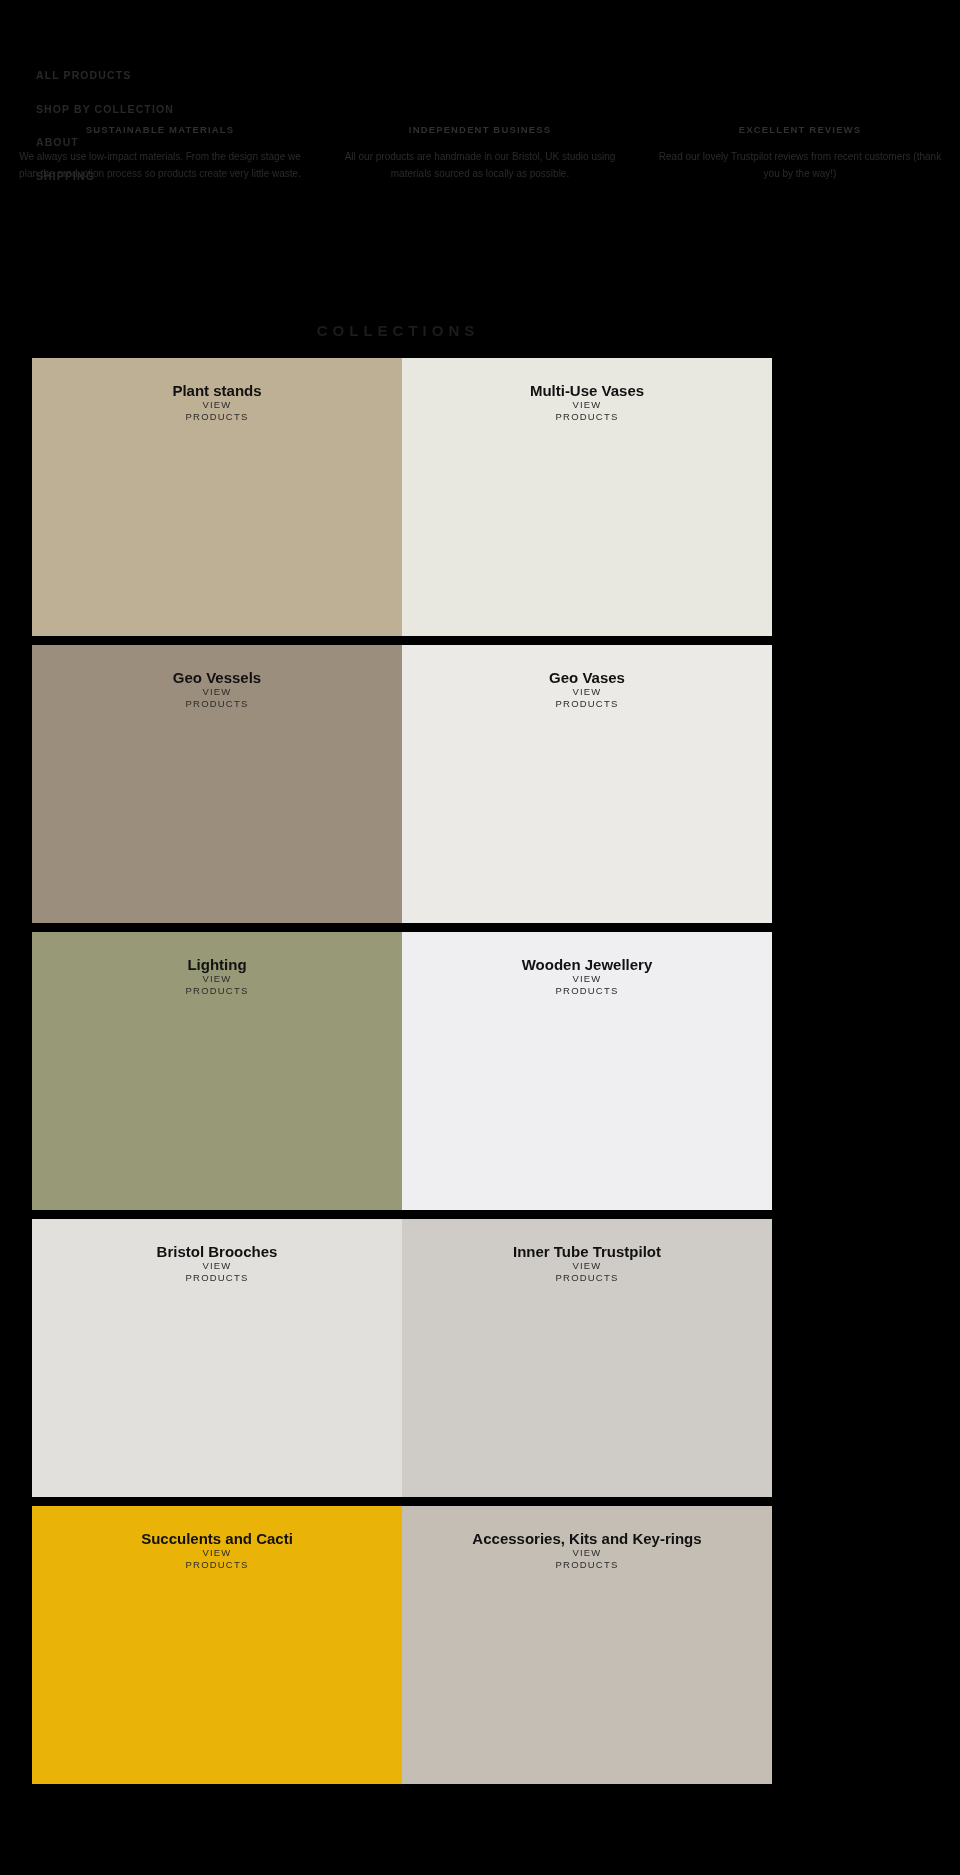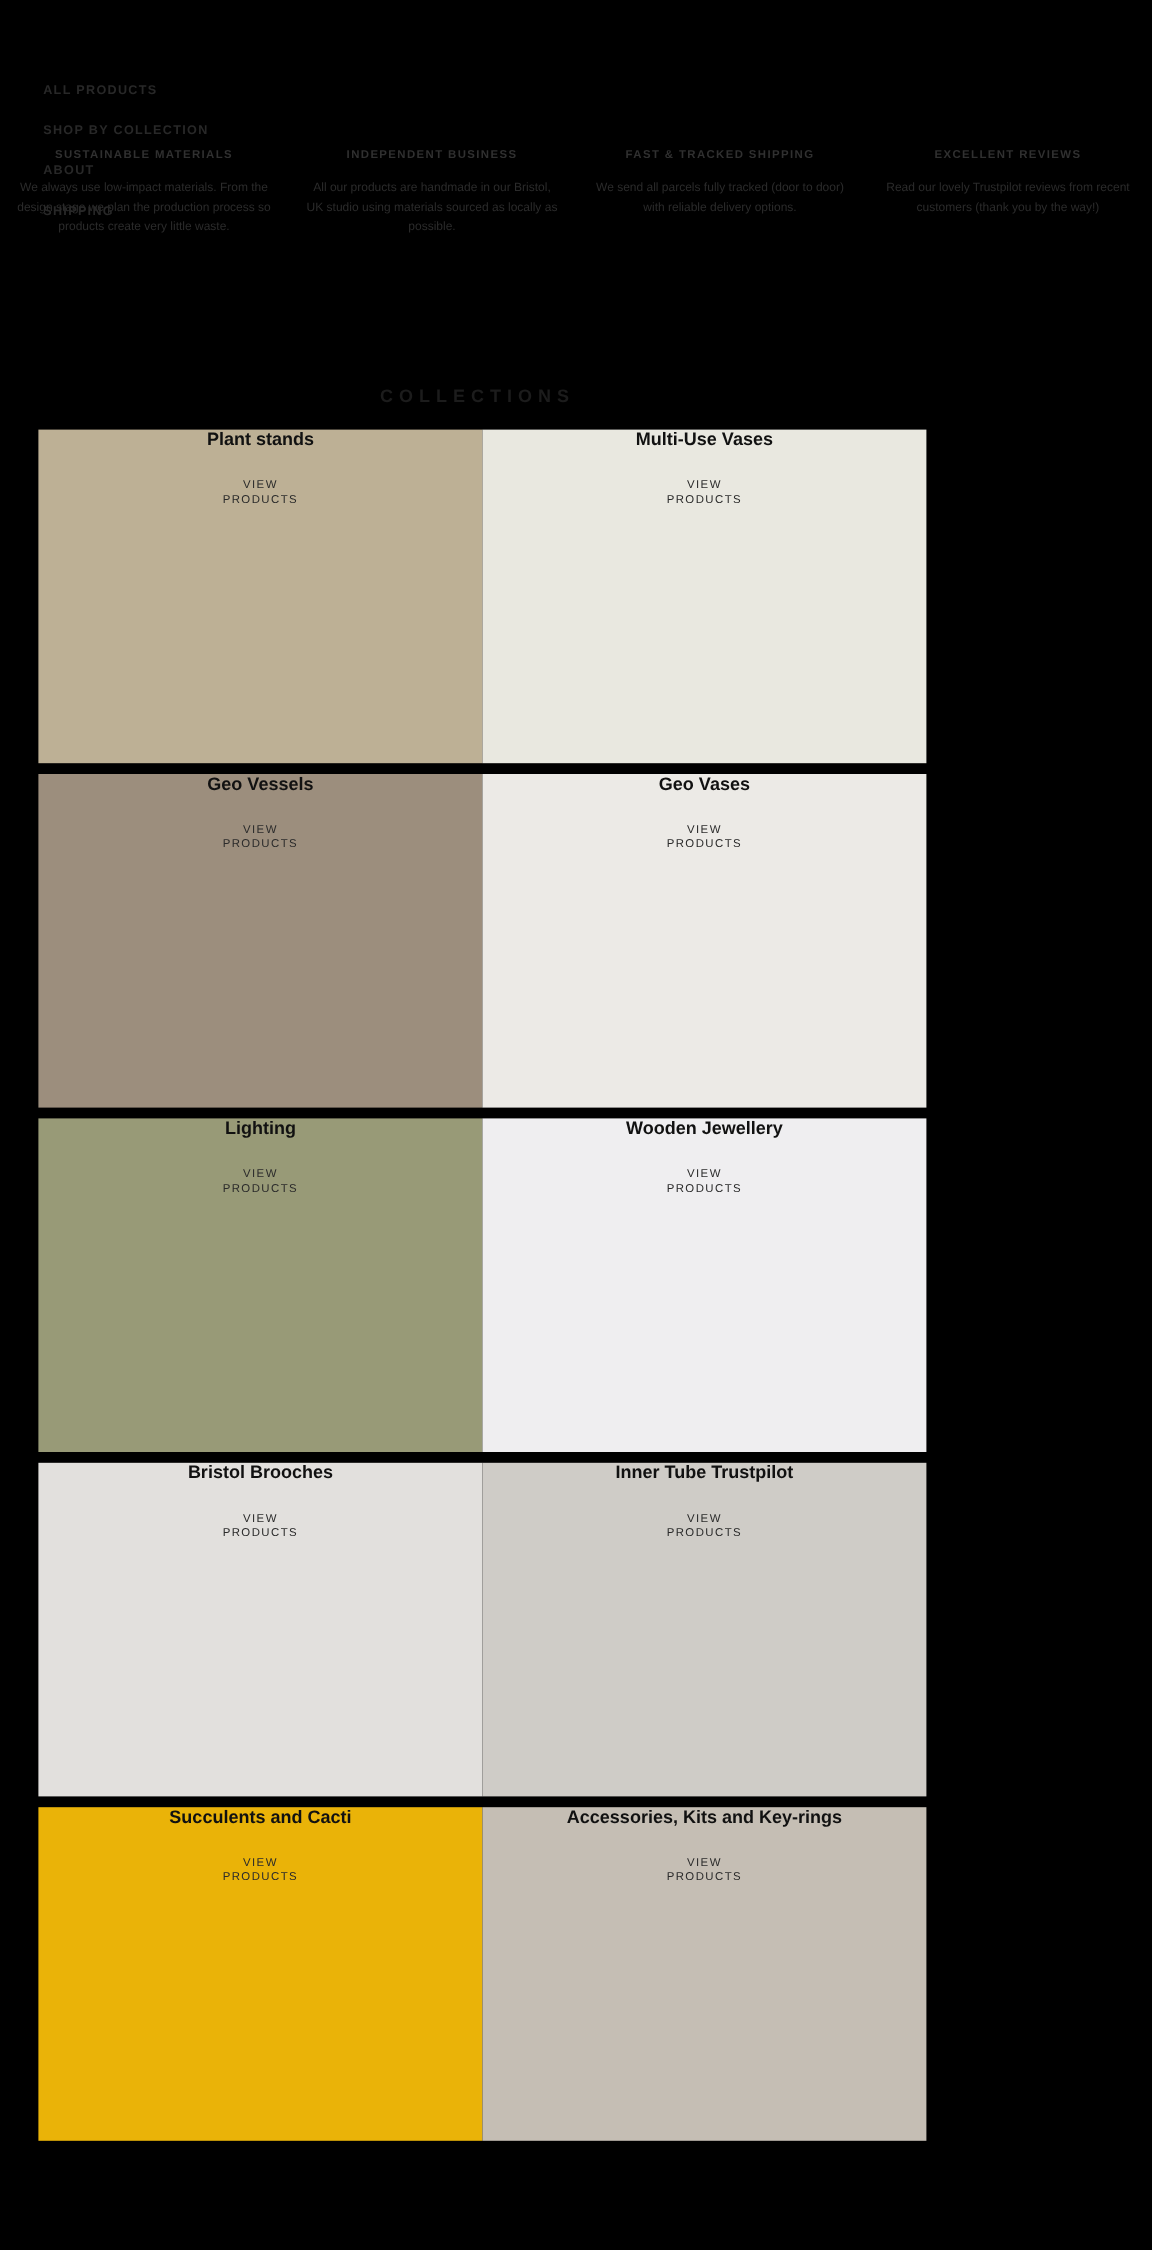--- a/index.html
+++ b/index.html
@@ -101,21 +101,21 @@
     width: 370px;
     height: 278px;
     position: relative;
     display: block;
     cursor: pointer;
     overflow: hidden;
   }
   .card-row-gap { width: 100%; height: 9px; background: #000; }
   .card-title {
     position: absolute;
-    top: 0;
+    top: 24px;
     left: 0;
     width: 100%;
     text-align: center;
     font-size: 15px;
     font-weight: 700;
     color: #111111;
     line-height: 1.2;
     padding: 0 6px;
   }
   .card-cta {
@@ -145,24 +145,20 @@
 <section class="features">
   <div class="feature-col">
     <h3 class="feature-title">SUSTAINABLE MATERIALS</h3>
     <p class="feature-body">We always use low-impact materials. From the design stage we plan the production process so products create very little waste.</p>
   </div>
   <div class="feature-col">
     <h3 class="feature-title">INDEPENDENT BUSINESS</h3>
     <p class="feature-body">All our products are handmade in our Bristol, UK studio using materials sourced as locally as possible.</p>
   </div>
   <div class="feature-col">
-    <h3 class="feature-title">FAST &amp; TRACKED SHIPPING</h3>
-    <p class="feature-body">We send all parcels fully tracked (door to door) with reliable delivery options.</p>
-  </div>
-  <div class="feature-col">
     <h3 class="feature-title">EXCELLENT REVIEWS</h3>
     <p class="feature-body">Read our lovely Trustpilot reviews from recent customers (thank you by the way!)</p>
   </div>
 </section>
 
 <h2 class="section-heading">COLLECTIONS</h2>
 
 <section class="collections">
     <a class="card" style="background: rgb(189, 176, 149);">
       <div class="card-title">Plant stands</div>

